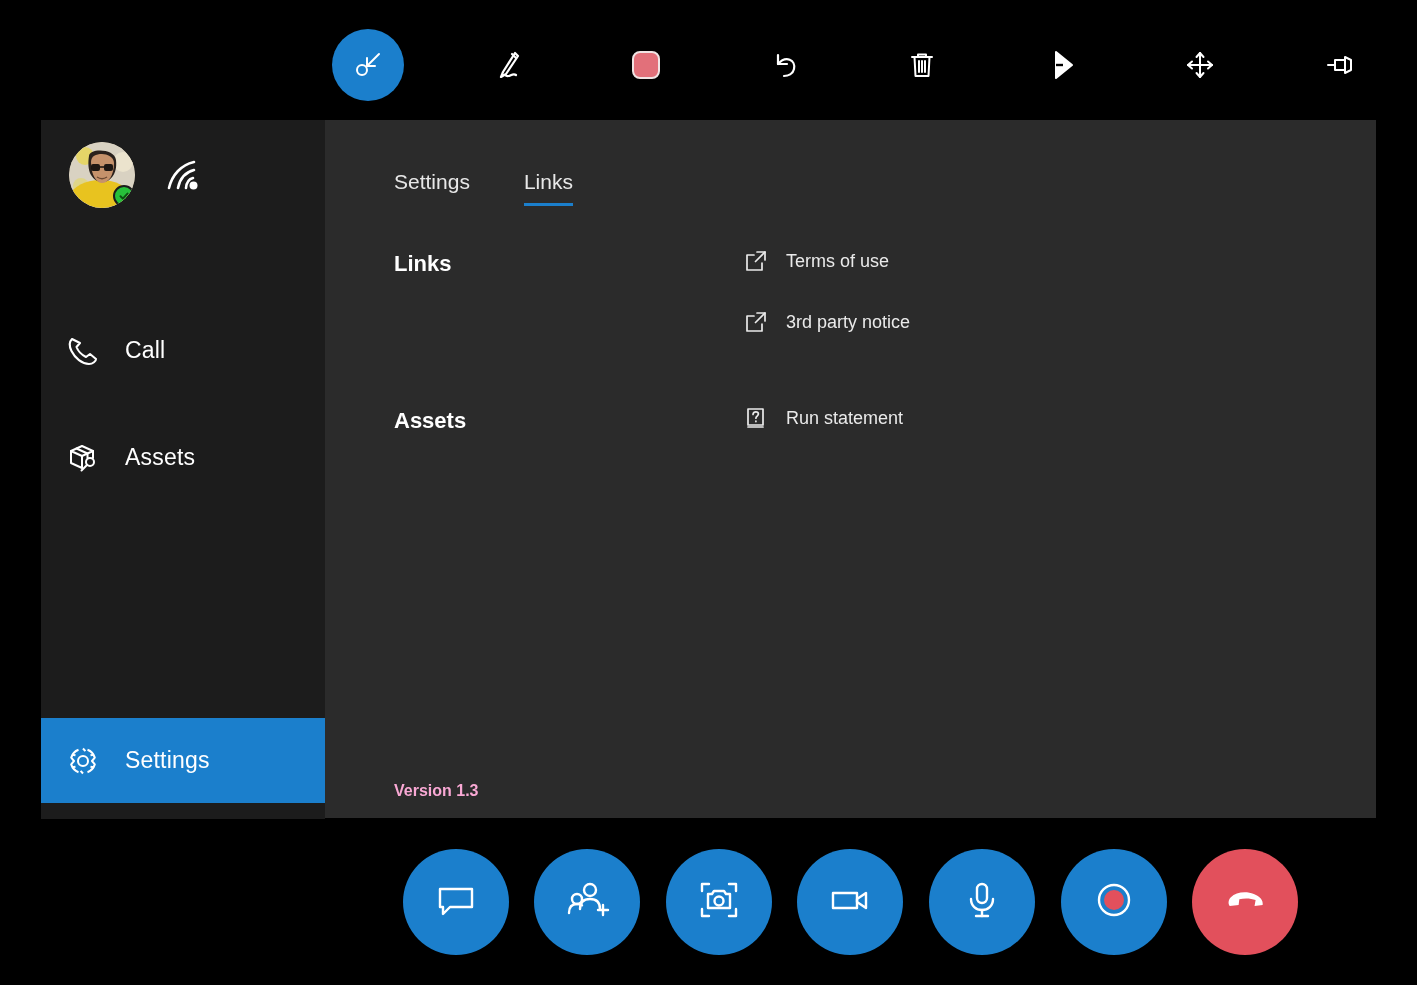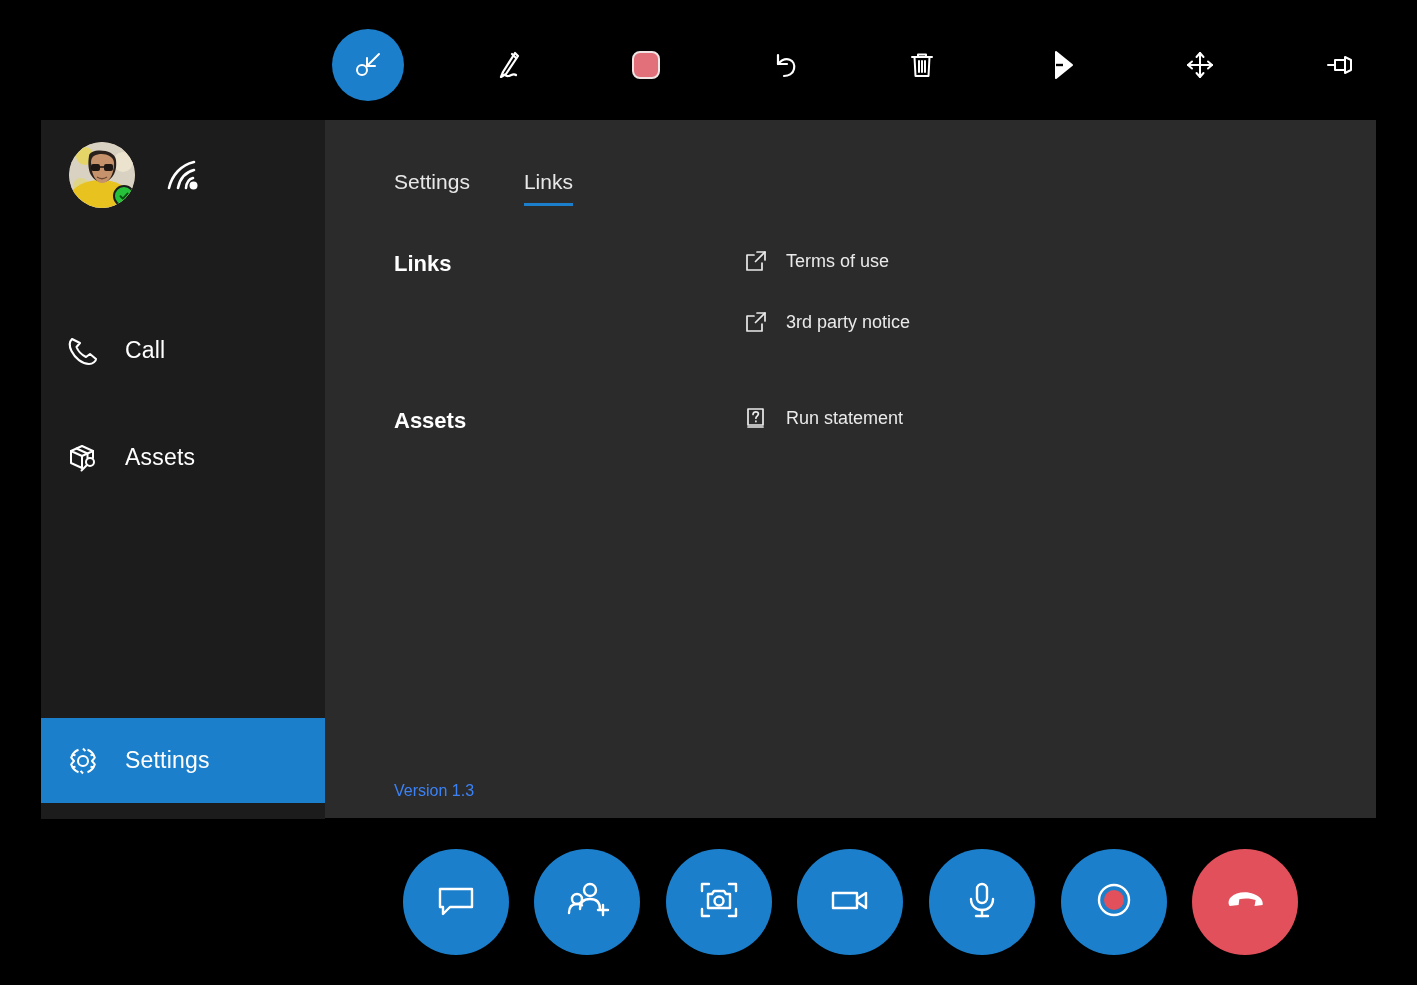--- a/index.html
+++ b/index.html
@@ -88,21 +88,21 @@
     color: #ffffff; font-size: 22px; font-weight: bold;
   }
   .link-cols { margin-left: 350px; display: flex; gap: 0; }
   .link-col { width: 350px; display: flex; flex-direction: column; gap: 35px; }
   .link-row { display: flex; align-items: center; gap: 18px; height: 26px; }
   .link-row .li-icon { width: 24px; height: 24px; flex: 0 0 24px; }
   .link-row .li-label { color: #eaeaea; font-size: 18px; white-space: nowrap; }
 
   #version-label {
     position: absolute; left: 69px; bottom: 18px;
-    color: #3b82f6; font-size: 16px;
+    color: #f9a8d4; font-size: 16px; font-weight: bold;
   }
 
   
   #call-bar { position: absolute; left: 0; bottom: 0; width: 1417px; height: 166px; }
   .call-btn {
     position: absolute; top: 30px; width: 106px; height: 106px; border-radius: 50%;
     display: flex; align-items: center; justify-content: center;
     background: #1b7fcc;
   }
   .call-btn.danger { background: #e2505c; }

